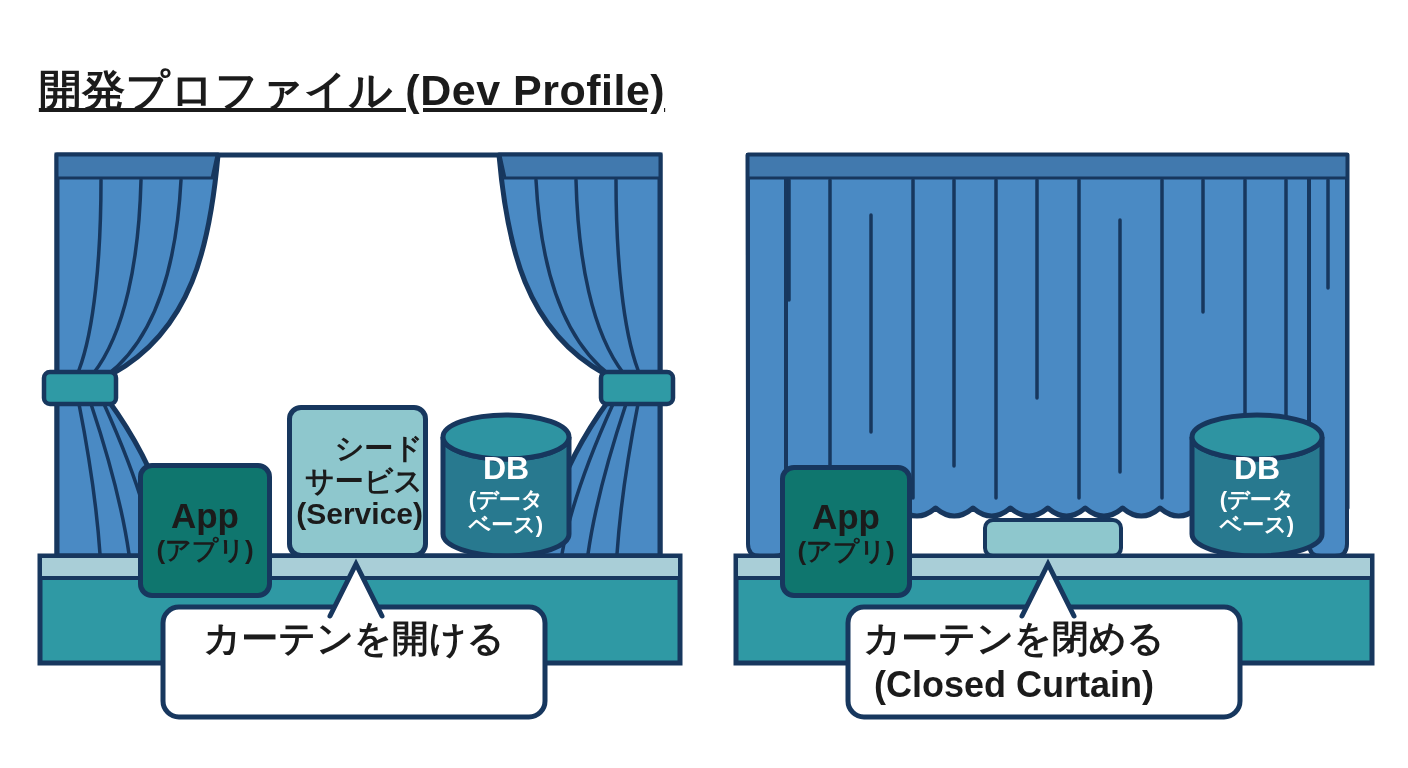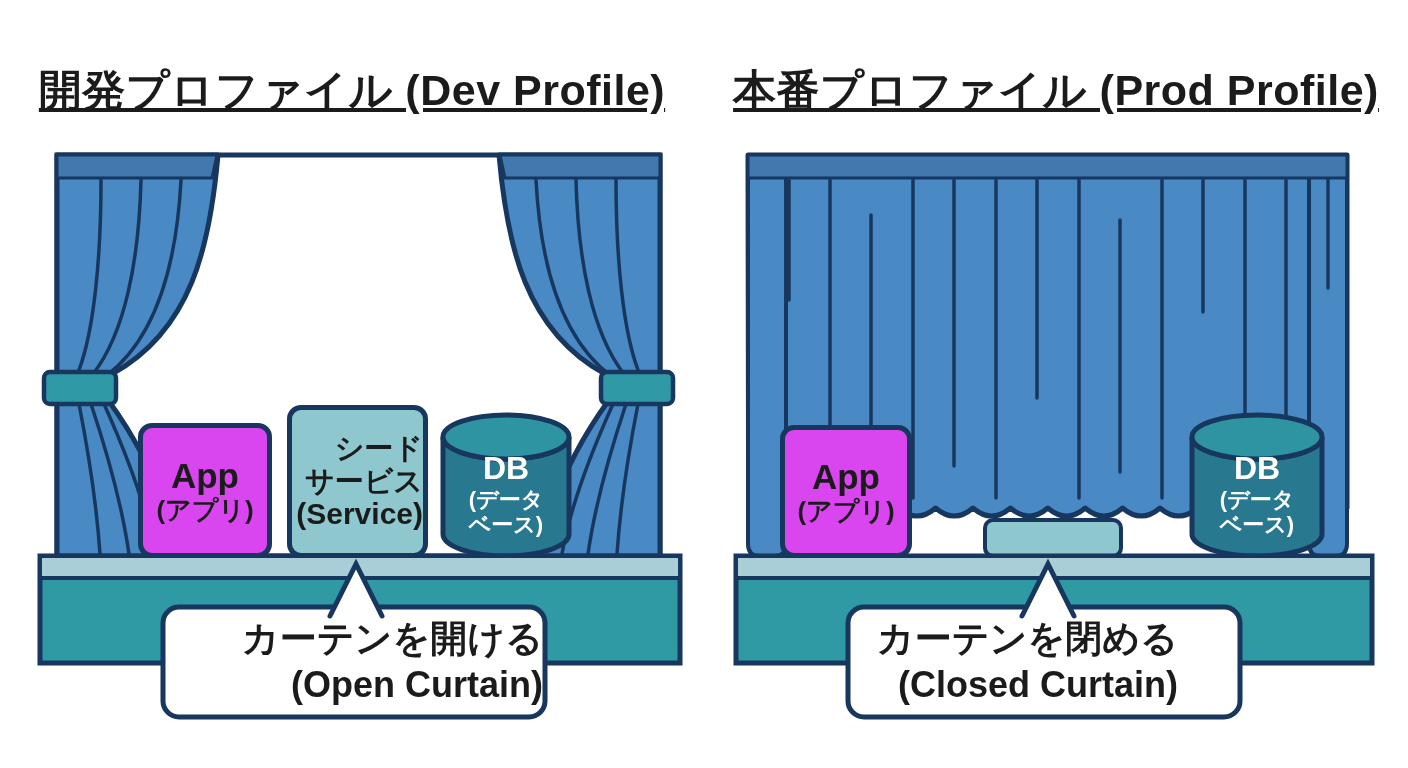--- a/index.html
+++ b/index.html
@@ -12,38 +12,38 @@
     position:absolute;top:62px;width:656px;text-align:center;
     font-size:43px;font-weight:bold;letter-spacing:0.5px;color:#1b1b1b;white-space:nowrap;text-decoration:underline;
   }
   .title-dev{left:24px;}
   .title-prod{left:728px;}
   .comp-box{
     position:absolute;box-sizing:border-box;border:5px solid #17375e;border-radius:14px;
     display:flex;flex-direction:column;align-items:center;justify-content:center;
     text-align:center;line-height:1.12;font-weight:bold;
   }
-  .app-box{background:#d946ef;}
+  .app-box{background:#0f766e;margin-top:40px;}
   .service-box{background:#8ec7cd;}
   .app-dev{left:138px;top:423px;width:134px;height:135px;}
   .service-dev{left:287px;top:405px;width:141px;height:153px;align-items:flex-end;}
   .app-prod{left:780px;top:425px;width:132px;height:133px;}
   .box-main{font-size:35px;}
   .box-sub{font-size:26px;}
   .service-line{font-size:29px;}
   .service-sub{font-size:30px;}
   .db-label{
     position:absolute;text-align:center;color:#ffffff;font-weight:bold;line-height:1.15;
   }
   .db-dev-label{left:443px;top:450px;width:126px;}
   .db-prod-label{left:1192px;top:450px;width:130px;}
   .db-main{font-size:32px;text-align:center;}
   .db-sub{font-size:22px;}
   .bubble-text{
-    position:absolute;text-align:right;font-weight:bold;line-height:1.25;color:#1b1b1b;
+    position:absolute;text-align:center;font-weight:bold;line-height:1.25;color:#1b1b1b;
   }
   .bubble-text-dev{left:165px;top:616px;width:378px;}
   .bubble-text-prod{left:850px;top:616px;width:328px;}
   .bubble-line1{font-size:37px;}
   .bubble-line2{font-size:36px;}
 </style>
 </head>
 <body>
 
 <div class="canvas">
@@ -123,21 +123,20 @@
     </g>
 
     <g>
       <rect x="848" y="607" width="392" height="110" rx="16" fill="#ffffff" stroke="#17375e" stroke-width="5"></rect>
       <path d="M1024,613 L1048,563 L1072,613 Z" fill="#ffffff"></path>
       <path d="M1022,616 L1048,564 L1074,616" fill="none" stroke="#17375e" stroke-width="5" stroke-linecap="round"></path>
     </g>
   </svg>
 
   <div class="panel-title title-dev">開発プロファイル (Dev Profile)</div>
-  <div class="panel-title title-prod">本番プロファイル (Prod Profile)</div>
 
   <div class="comp-box app-box app-dev">
     <div class="box-main">App</div>
     <div class="box-sub">(アプリ)</div>
   </div>
 
   <div class="comp-box service-box service-dev">
     <div class="service-line">シード</div>
     <div class="service-line">サービス</div>
     <div class="service-sub">(Service)</div>
@@ -155,21 +154,20 @@
   </div>
 
   <div class="db-label db-prod-label">
     <div class="db-main">DB</div>
     <div class="db-sub">(データ</div>
     <div class="db-sub">ベース)</div>
   </div>
 
   <div class="bubble-text bubble-text-dev">
     <div class="bubble-line1">カーテンを開ける</div>
-    <div class="bubble-line2">(Open Curtain)</div>
   </div>
 
   <div class="bubble-text bubble-text-prod">
     <div class="bubble-line1">カーテンを閉める</div>
     <div class="bubble-line2">(Closed Curtain)</div>
   </div>
 
 </div>
 
 </body></html>

